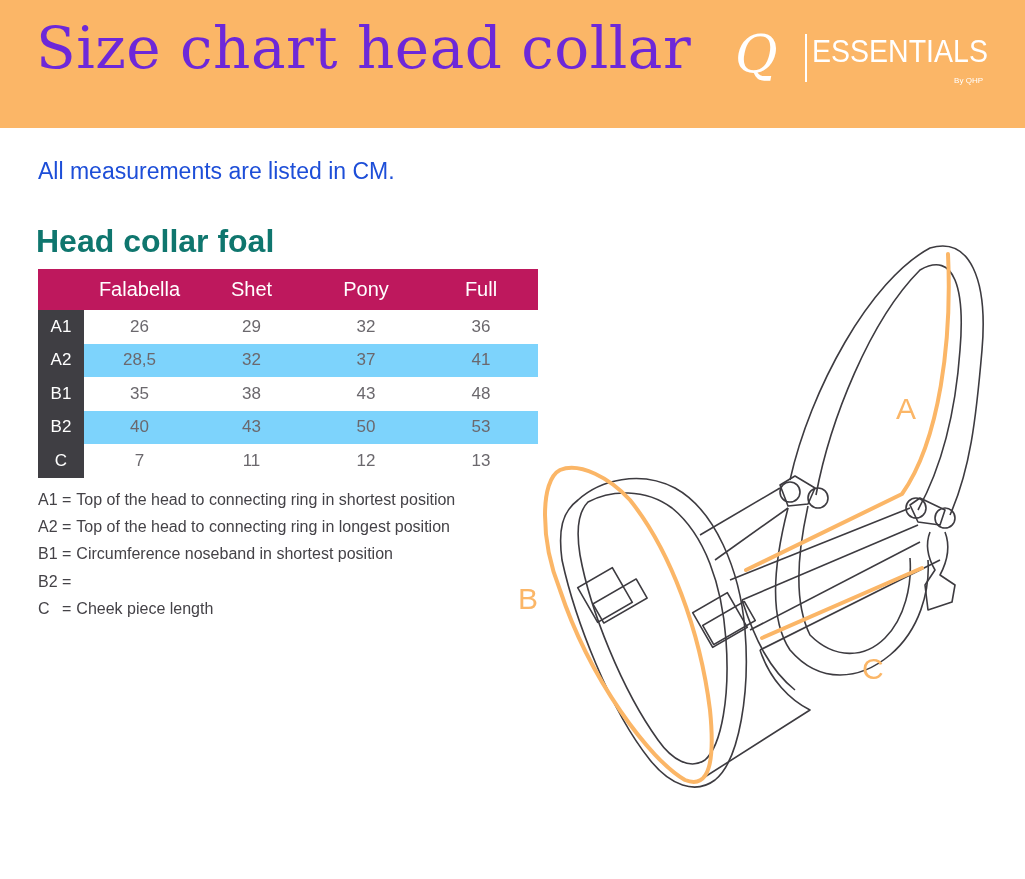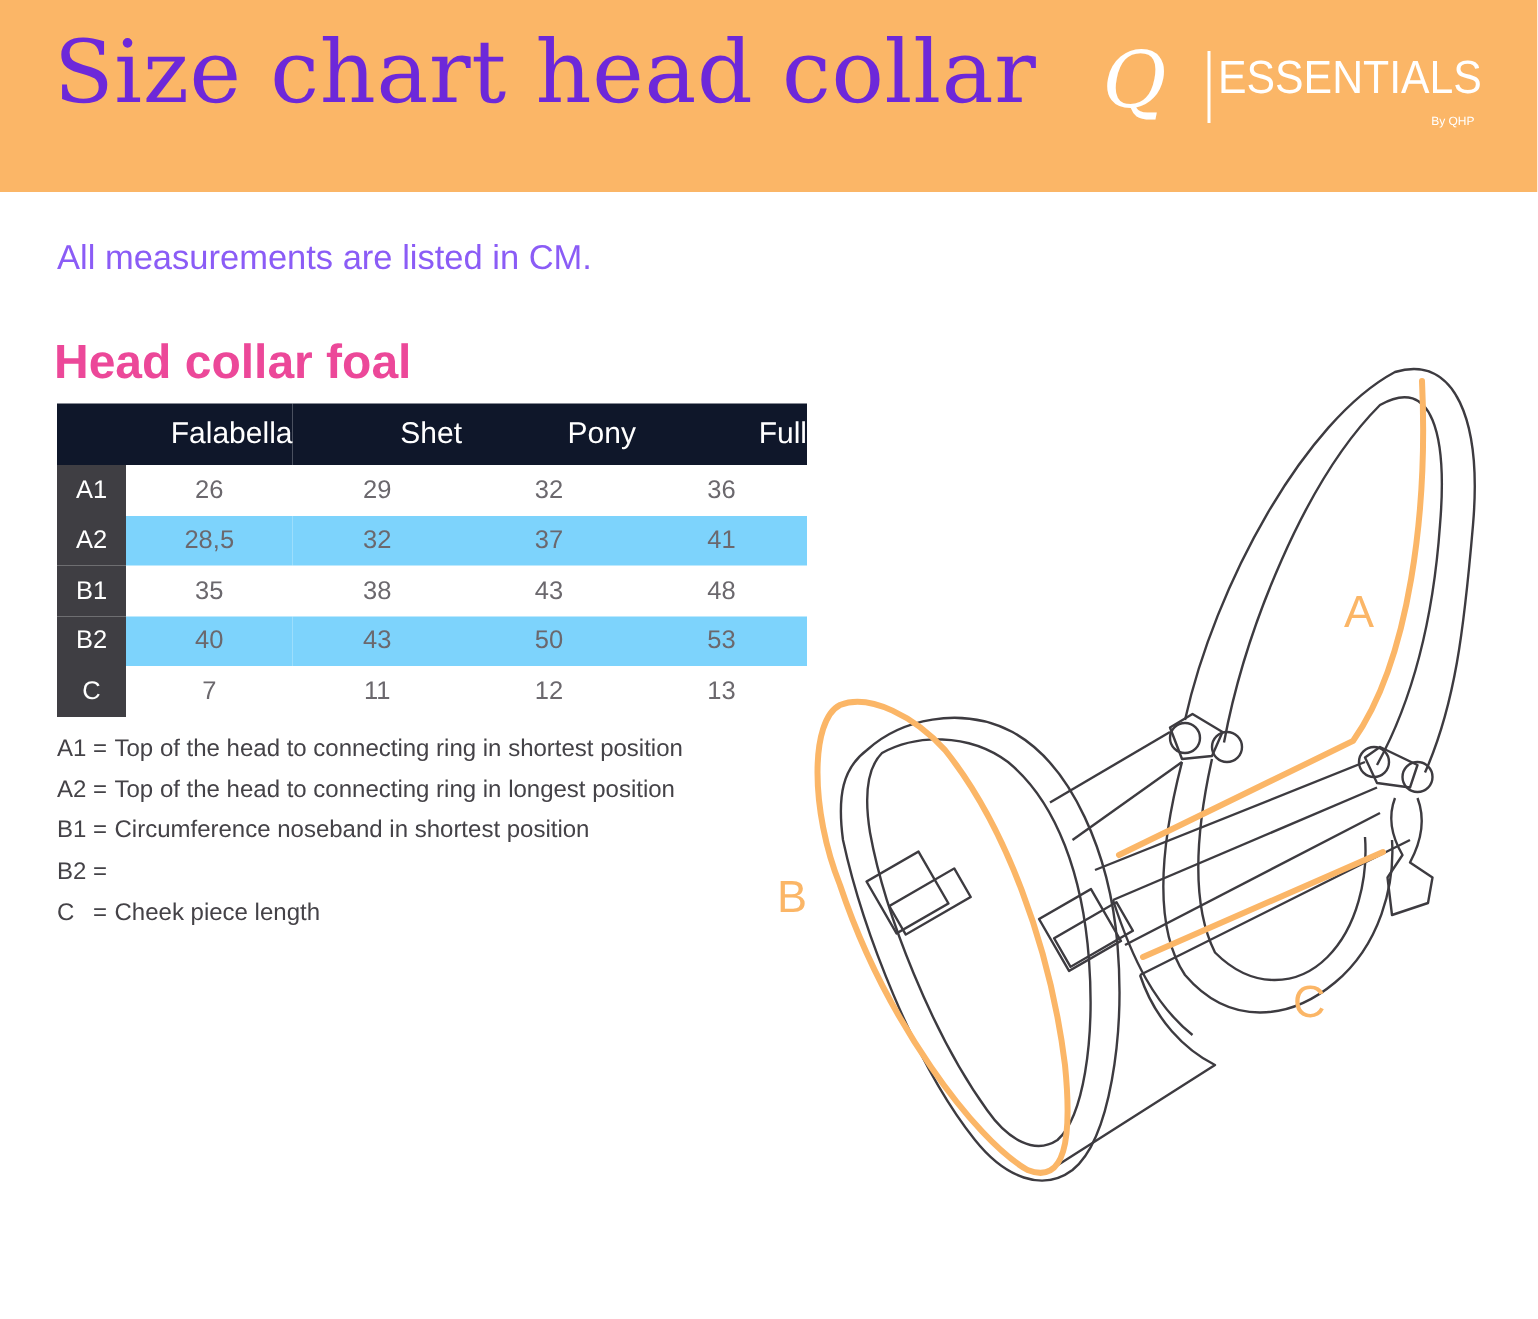--- a/index.html
+++ b/index.html
@@ -26,34 +26,34 @@
     font-family: "Liberation Sans", sans-serif; font-size: 31px; color: #fff; letter-spacing: 0px;
     transform: scaleX(0.92); transform-origin: left;
   }
   .logo-sub {
     position: absolute; right: 12px; top: 46px;
     font-family: Liberation Sans, sans-serif; font-size: 8px; color: #fff;
   }
 
   .intro {
     position: absolute; left: 38px; top: 158px;
-    font-family: "Liberation Sans", sans-serif; font-size: 23px; color: #8b5cf6;
+    font-family: "Liberation Sans", sans-serif; font-size: 23px; color: #1d4ed8;
   }
   .section-title {
     position: absolute; left: 36px; top: 223px;
-    font-family: "Liberation Sans", sans-serif; font-size: 32px; color: #ec4899;
+    font-family: "Liberation Sans", sans-serif; font-size: 32px; color: #0f766e;
   }
 
   .size-table {
     position: absolute; left: 38px; top: 269px; width: 500px;
     border-collapse: collapse; font-family: "Liberation Sans", sans-serif;
   }
   .size-table th {
-    background: #0f172a; color: #ffffff; font-weight: normal; font-size: 20px;
-    height: 41px; text-align: right;
+    background: #be185d; color: #ffffff; font-weight: normal; font-size: 20px;
+    height: 41px; text-align: center;
   }
   .size-table th.corner { width: 46px; }
   .size-table td { height: 33.5px; text-align: center; font-size: 17px; color: #6b686d; }
   .size-table td.rowhead { background: #3f3e43; color: #ffffff; font-size: 17px; width: 46px; }
   .size-table tr.alt td:not(.rowhead) { background: #7dd3fc; }
   .size-table col.c1 { width: 111px; }
   .size-table col.c2 { width: 113px; }
   .size-table col.c3 { width: 116px; }
   .size-table col.c4 { width: 114px; }
 

